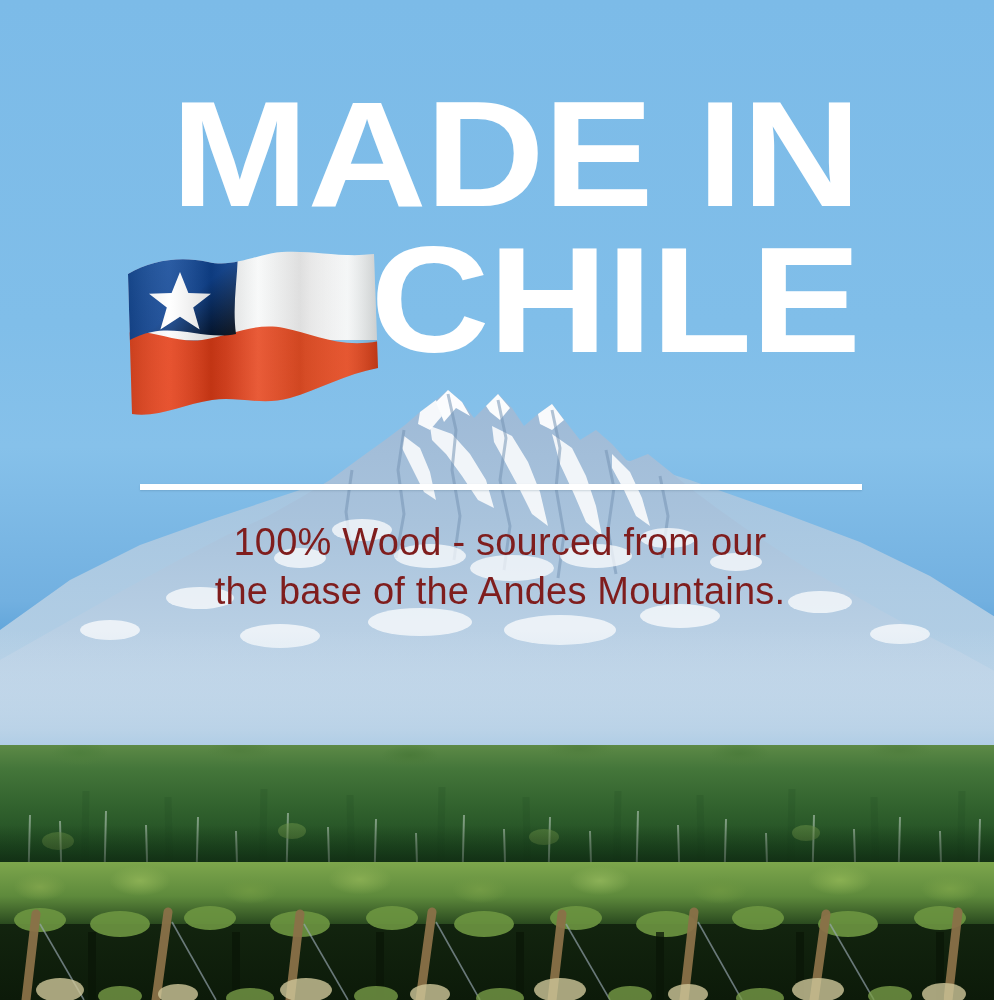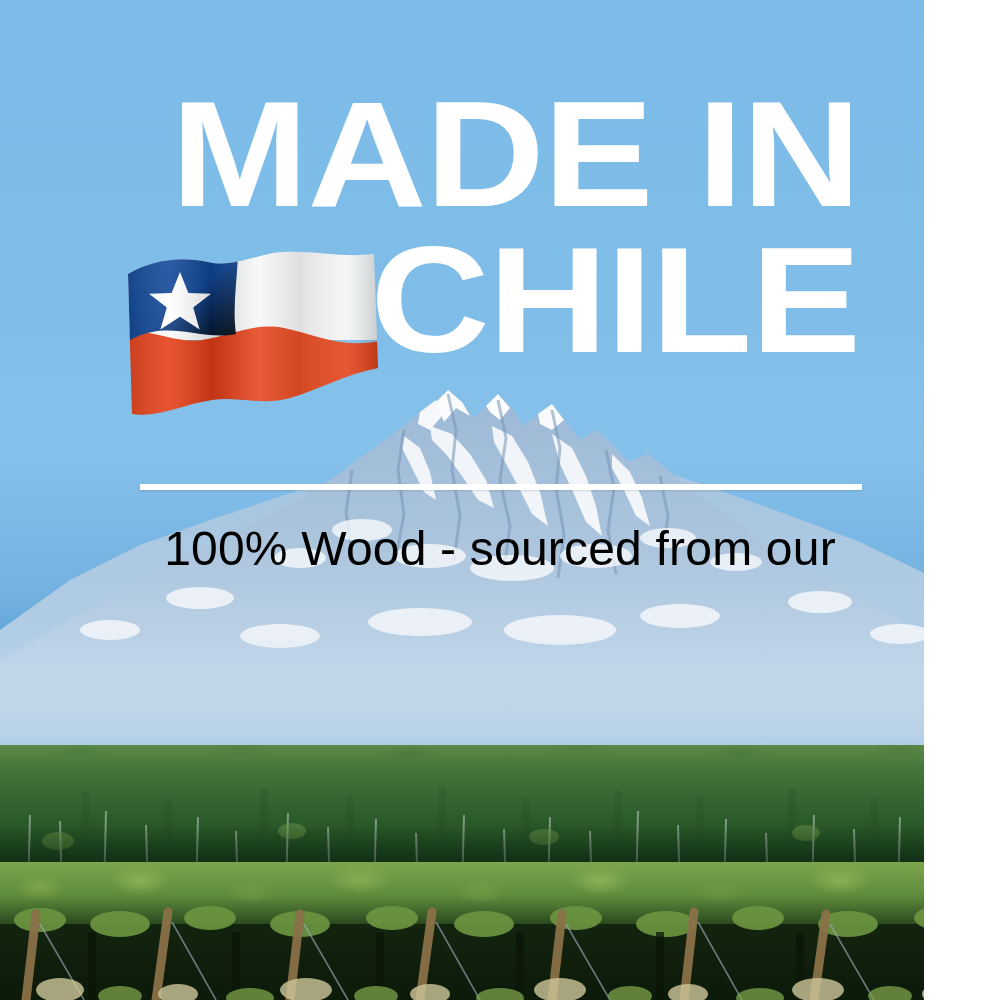--- a/index.html
+++ b/index.html
@@ -7,21 +7,21 @@
 
   html, body {
     width: 1000px;
     height: 1000px;
     overflow: hidden;
     font-family: "Liberation Sans", sans-serif;
   }
 
   #card {
     position: relative;
-    width: 924px;
+    width: 994px;
     height: 1000px;
     overflow: hidden;
     background: #7dbce8;
   }
 
   
   .sky {
     position: absolute;
     left: 0; top: 0;
     width: 1000px; height: 770px;
@@ -156,24 +156,24 @@
     box-shadow: 0 1px 2px rgba(40,70,95,.18);
   }
 
   
   .body-copy {
     position: absolute;
     left: 60px;
     top: 518px;
     width: 880px;
     text-align: center;
-    color: #000000;
+    color: #7f1d1d;
     font-family: "Liberation Sans Narrow", "Liberation Sans", sans-serif;
     font-weight: 400;
-    font-size: 48px;
+    font-size: 38px;
     line-height: 1.30;
     letter-spacing: 0.2px;
   }
   .body-copy .bline { display: block; white-space: nowrap; }
 </style>
 </head>
 <body>
 
 <div id="card">
 
@@ -441,15 +441,16 @@
 
         <rect x="0" y="0" width="262" height="180" fill="url(#shadeG)"></rect>
       </g>
     </svg>
   </div>
 
   <div class="divider"></div>
 
   <div class="body-copy">
     <span class="bline">100% Wood - sourced from our</span>
+    <span class="bline">the base of the Andes Mountains.</span>
   </div>
 
 </div>
 
 </body></html>

